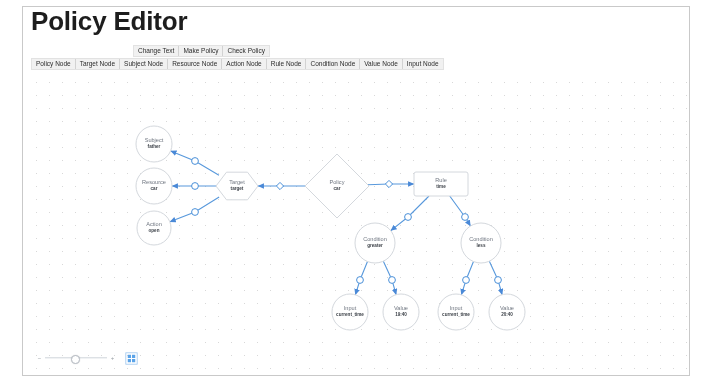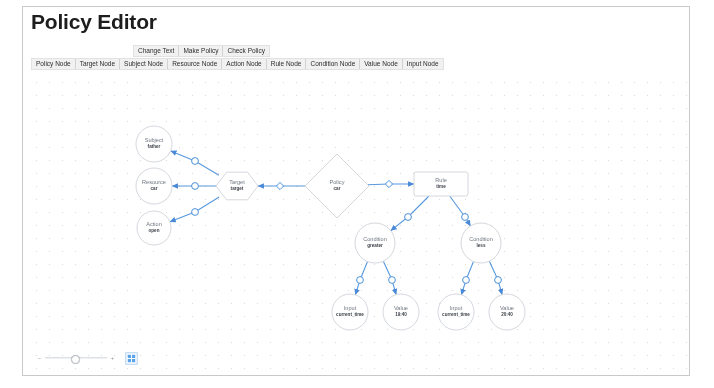--- a/index.html
+++ b/index.html
@@ -24,21 +24,21 @@
     height: 370px;
     border: 1px solid #c9c9c9;
     background: #ffffff;
     box-sizing: border-box;
   }
   
   .page-title {
     position: absolute;
     left: 8px;
     top: 2px;
-    font-size: 21px;
+    font-size: 26px;
     font-weight: 700;
     color: #1d1d1d;
     letter-spacing: -0.2px;
     line-height: 25px;
     white-space: nowrap;
   }
   
   .toolbar {
     position: absolute;
     display: flex;

